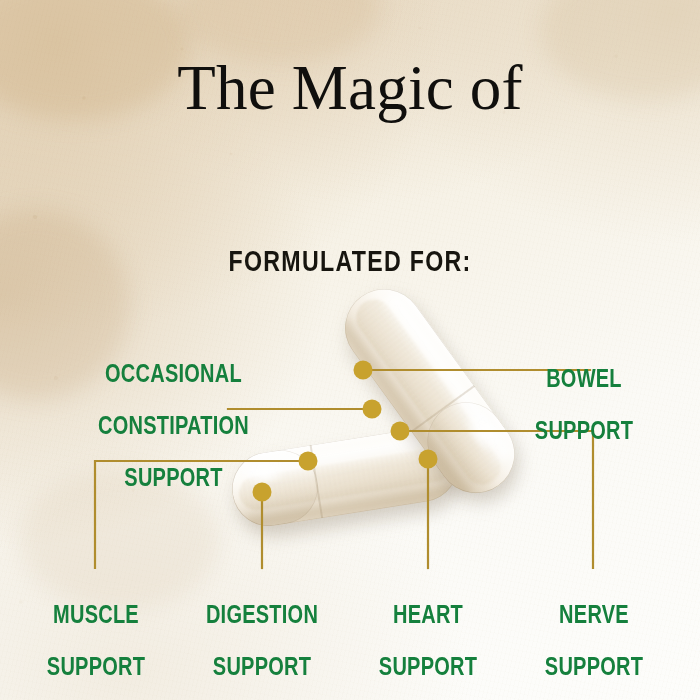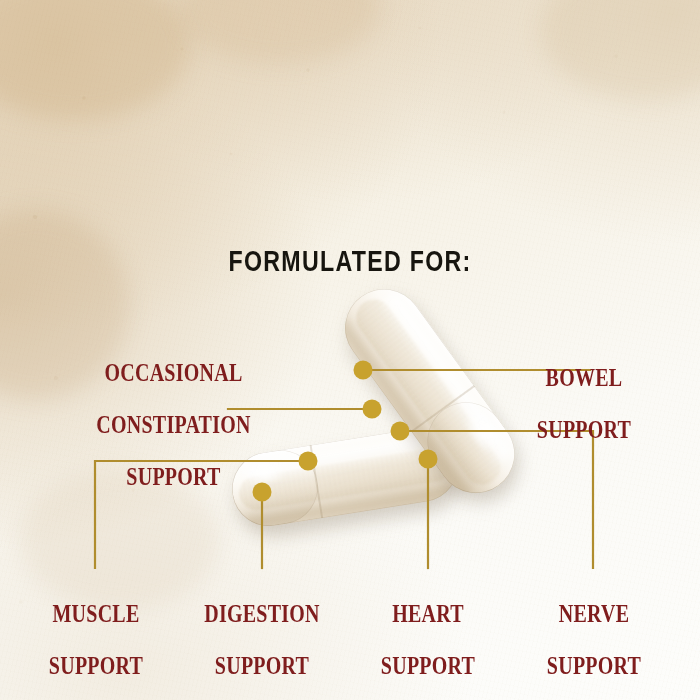--- a/index.html
+++ b/index.html
@@ -67,22 +67,22 @@
     color:#17150f;
     font-family:"Liberation Sans Narrow","Liberation Sans",sans-serif;
     font-weight:bold;font-size:29px;letter-spacing:1.6px;
     transform:scaleX(.80);transform-origin:50% 50%;
     white-space:nowrap;line-height:1;
   }
 
   
   .label{
     position:absolute;
-    color:#7f1d1d;
-    font-family:Liberation Serif, serif;
+    color:#15803d;
+    font-family:Liberation Sans, sans-serif;
     font-weight:bold;
     line-height:1.04;
     letter-spacing:.3px;
     white-space:pre-line;
   }
   .label span{display:block;transform:scaleX(.80);transform-origin:var(--ox,50%) 50%;}
   .lb-tc{ text-align:center; }
 
   
   #connectors{position:absolute;left:0;top:0;width:700px;height:700px;}
@@ -141,20 +141,21 @@
 
   <div class="paper-base"></div>
   <div class="paper-mottle"></div>
   <div class="paper-fiber"></div>
   <div class="paper-stain" style="left:-40px;top:-30px;width:230px;height:150px;background:rgba(196,162,112,.26);"></div>
   <div class="paper-stain" style="left:180px;top:-46px;width:200px;height:110px;background:rgba(196,162,112,.16);"></div>
   <div class="paper-stain" style="left:-60px;top:210px;width:190px;height:190px;background:rgba(188,156,108,.20);"></div>
   <div class="paper-stain" style="left:540px;top:-40px;width:210px;height:140px;background:rgba(201,173,130,.18);"></div>
   <div class="paper-stain" style="left:20px;top:470px;width:200px;height:140px;background:rgba(214,196,164,.20);"></div>
 
+  <div class="title-line1">The Magic of</div>
   <div class="formulated">FORMULATED FOR:</div>
 
   <div>
 
     <div class="cap-shadow" style="left:236px;top:452px;width:226px;height:72px;transform:rotate(-9deg);"></div>
     <div class="capsule" style="left:231px;top:440px;width:228px;height:74px;transform:rotate(-9deg);">
       <div class="cap-body">
         <div class="cap-powder"></div>
         <div class="cap-sheen"></div>
         <div class="cap-under"></div>

